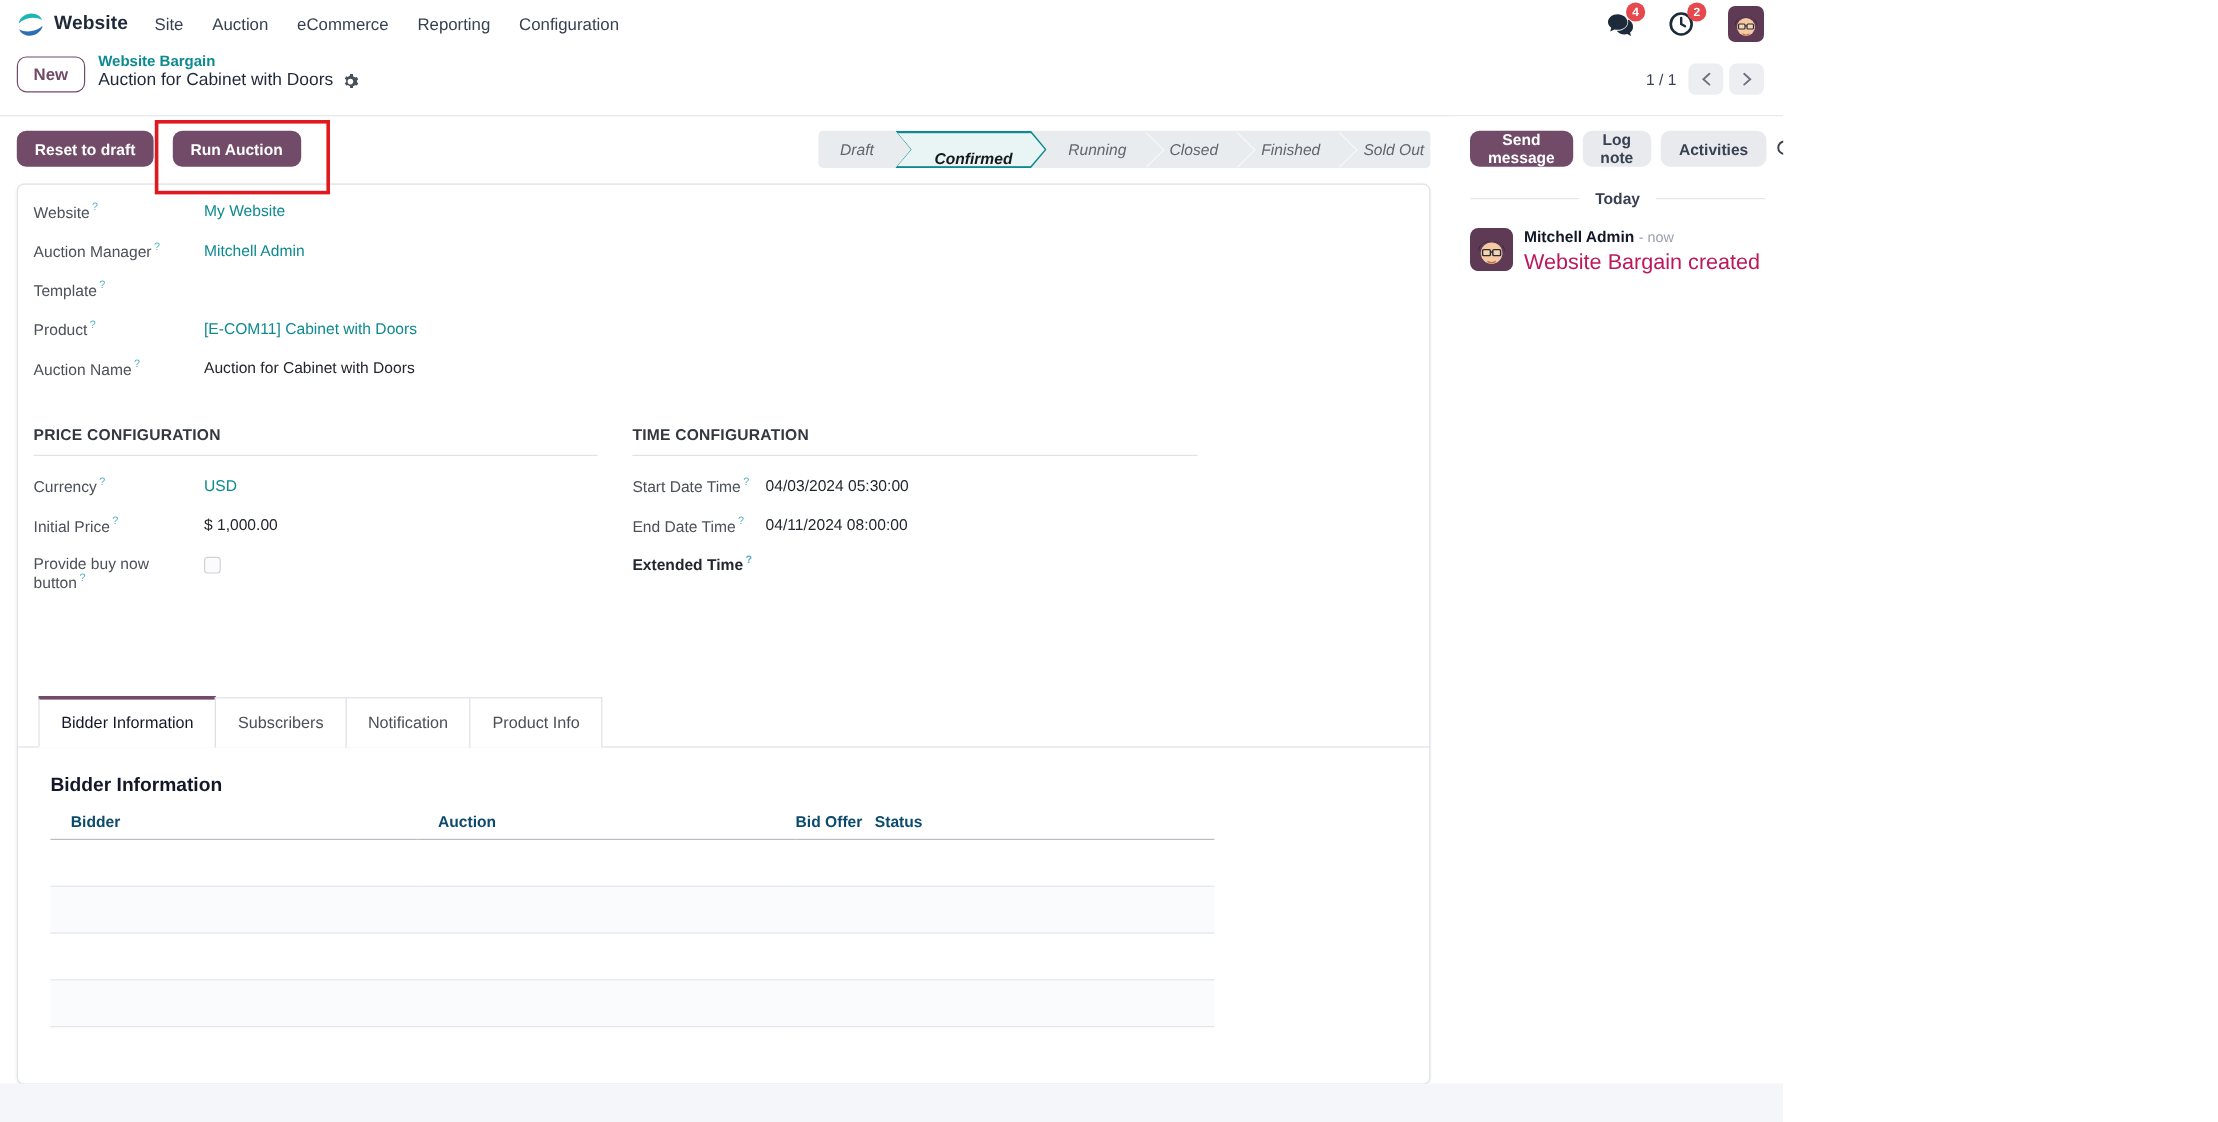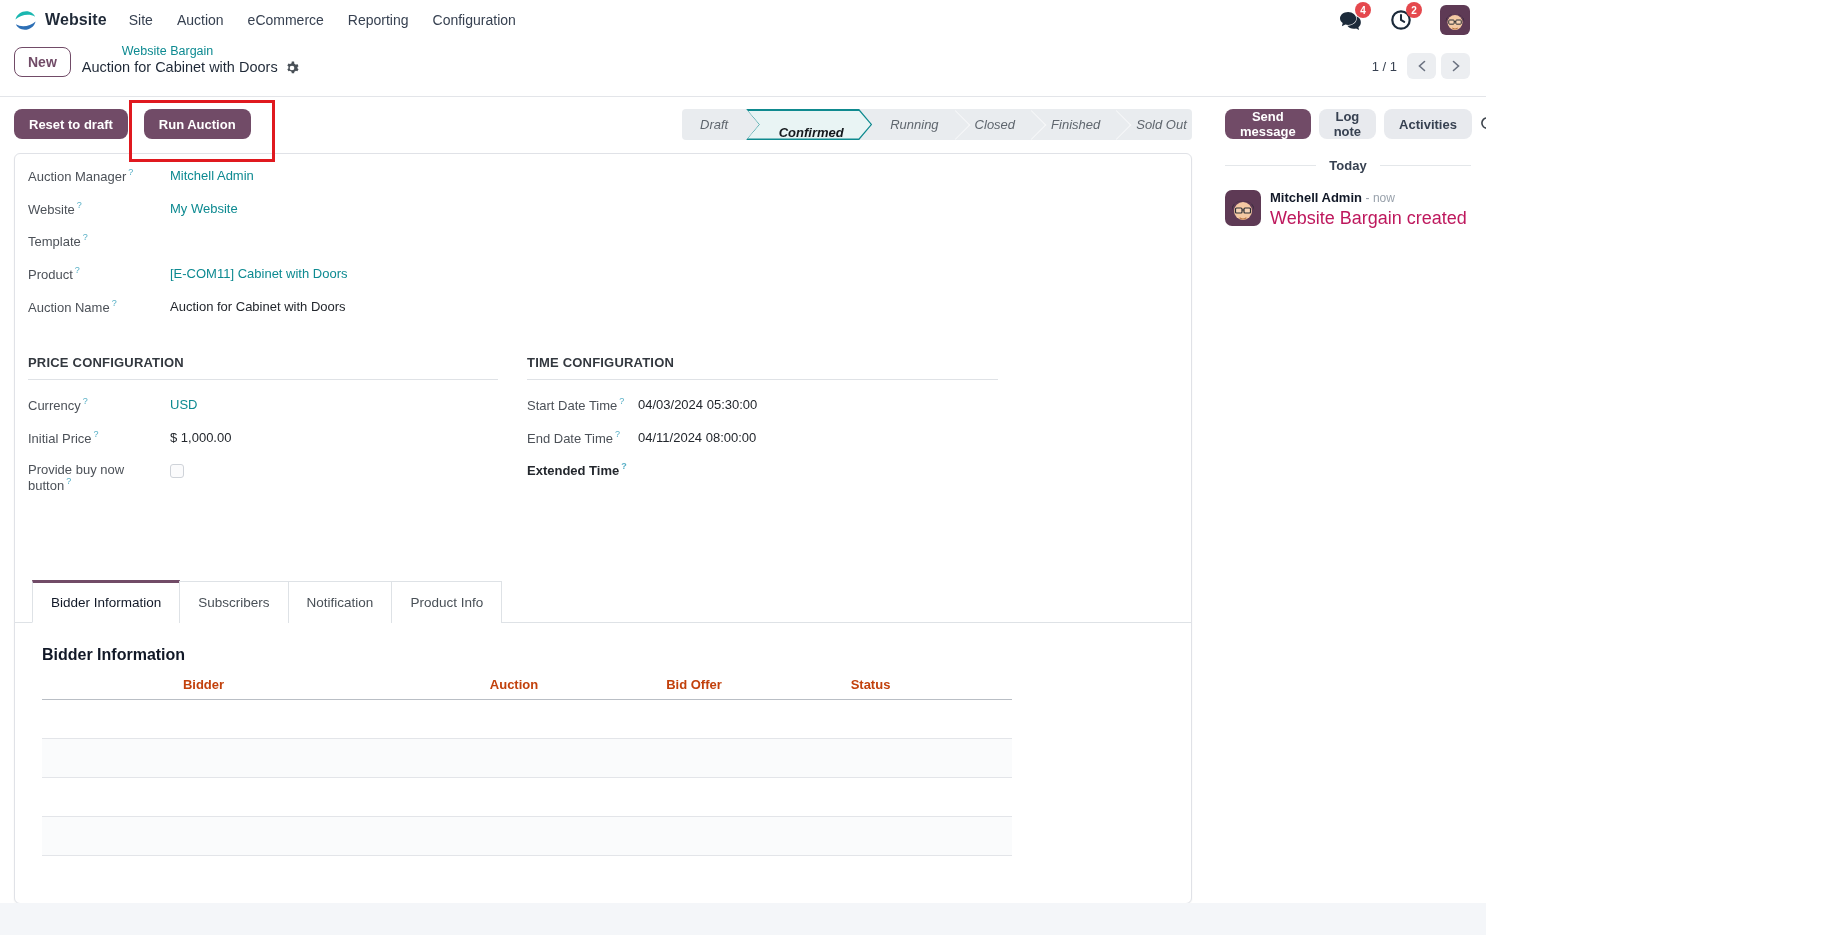--- a/index.html
+++ b/index.html
@@ -20,21 +20,21 @@
            background:#e5484d; color:#fff; border-radius:9px; font-size:10px; font-weight:700;
            display:flex; align-items:center; justify-content:center; }
   .nav-avatar { width:30px; height:30px; border-radius:6px; overflow:hidden; cursor:pointer; }
 
   
   .crumb-row { position:absolute; top:40px; left:0; right:0; height:56px; display:flex; align-items:flex-start;
                padding:5px 16px 0 14px; background:#fff; }
   .btn-new { height:30px; padding:0 13px; border:1px solid #714B67; color:#714B67; background:#fff;
              border-radius:8px; font-size:14px; font-weight:600; cursor:pointer; margin-top:2px; }
   .crumbs { margin-left:11px; display:flex; flex-direction:column; line-height:1.05; }
-  .crumb-parent { font-size:12.5px; font-weight:400; color:#0d8a91; cursor:pointer;margin-left:40px; }
+  .crumb-parent { font-size:12.5px; font-weight:700; color:#0d8a91; cursor:pointer; }
   .crumb-title-row { display:flex; align-items:center; gap:7px; margin-top:2px; }
   .crumb-title { font-size:14.5px; color:#1f2937; }
   .gear-btn { display:flex; align-items:center; cursor:pointer; }
   .pager { margin-left:auto; display:flex; align-items:center; gap:10px; margin-top:8px; }
   .pager-count { font-size:13px; color:#374151; }
   .pager-btns { display:flex; gap:5px; }
   .pager-btn { width:29px; height:26px; background:#eceef1; border:none; border-radius:6px;
                display:flex; align-items:center; justify-content:center; cursor:pointer; }
 
   
@@ -86,21 +86,21 @@
           border-bottom:1px solid #dee2e6; height:43px; }
   .tab { height:42px; display:flex; align-items:center; padding:0 18px; font-size:13.5px; color:#495057;
          background:#fff; border:1px solid #dee2e6; border-bottom:none; cursor:pointer; margin-bottom:-1px; }
   .tab + .tab { margin-left:-1px; }
   .tab.active { border-top:3px solid #714B67; color:#111827; font-weight:500; height:43px;
                 border-bottom:1px solid #fff; }
 
   .tab-pane { padding:23px 0 0 14px; }
   .pane-heading { font-size:16px; font-weight:700; color:#111827; }
   table.bidders { border-collapse:collapse; width:970px; margin-top:13px; table-layout:fixed; }
-  table.bidders th { text-align:center; font-size:13px; font-weight:700; color:#c2410c;
+  table.bidders th { text-align:left; font-size:13px; font-weight:700; color:#0c4a6e;
                      padding:0 0 7px 17px; border-bottom:1px solid #b9bec5; }
   table.bidders td { height:39px; border-bottom:1px solid #e3e5e9; }
   table.bidders tr.stripe td { background:#fafbfc; }
 
   
   .aside { position:absolute; left:1208px; top:0; right:0; bottom:0; padding:12px 15px 0 17px; background:#fff; }
   .chatter-head { display:flex; align-items:center; padding-right:108px; }
   .chatter-head .btn-primary { margin-right:8px; }
   .chatter-head .btn-light { margin-right:8px; }
   .chatter-icons { margin-left:auto; display:flex; align-items:center; gap:13px; }
@@ -230,26 +230,26 @@
         </div>
         <div class="step has-sep">Running</div>
         <div class="step has-sep">Closed</div>
         <div class="step has-sep">Finished</div>
         <div class="step">Sold Out</div>
       </div>
 
       <div class="sheet">
 
         <div class="field-row">
+          <span class="field-label"><span>Website</span><sup class="help">?</sup></span>
+          <a class="field-value link-value">My Website</a>
+        </div>
+        <div class="field-row">
           <span class="field-label"><span>Auction Manager</span><sup class="help">?</sup></span>
           <a class="field-value link-value">Mitchell Admin</a>
-        </div>
-        <div class="field-row">
-          <span class="field-label"><span>Website</span><sup class="help">?</sup></span>
-          <a class="field-value link-value">My Website</a>
         </div>
         <div class="field-row">
           <span class="field-label"><span>Template</span><sup class="help">?</sup></span>
           <span class="field-value"></span>
         </div>
         <div class="field-row">
           <span class="field-label"><span>Product</span><sup class="help">?</sup></span>
           <a class="field-value link-value">[E-COM11] Cabinet with Doors</a>
         </div>
         <div class="field-row">

